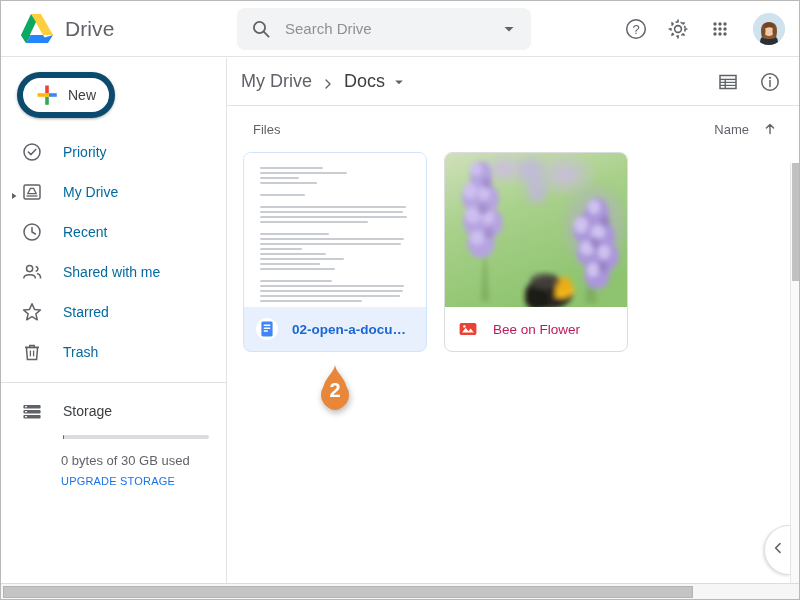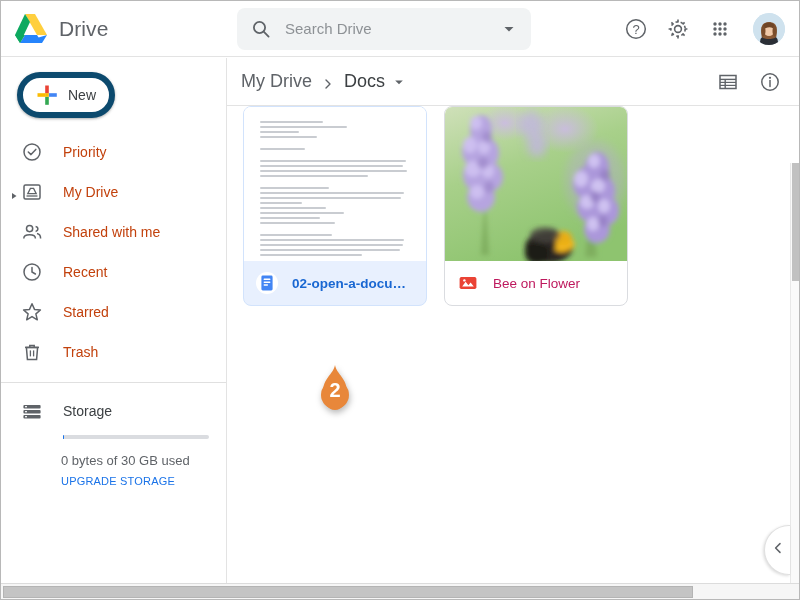--- a/index.html
+++ b/index.html
@@ -23,21 +23,21 @@
 
   
   .header {
     position: absolute; top: 0; left: 0;
     width: 798px; height: 56px;
     background: #ffffff;
     border-bottom: 1px solid #e3e3e3;
     display: flex; align-items: center;
   }
 
-  .brand { display: flex; align-items: center; width: 228px; padding-left: 10px; }
+  .brand { display: flex; align-items: center; width: 228px; padding-left: 16px; }
 
   .drive-logo { width: 38px; height: 34px; position: relative; margin-right: 10px; }
 
   .brand-title {
     font-size: 21px; color: #5f6368; letter-spacing: .1px;
   }
 
   .search-wrap {
     width: 294px; height: 42px;
     background: #f1f3f4; border-radius: 8px;
@@ -90,21 +90,21 @@
   .nav-item {
     height: 40px; display: flex; align-items: center;
     cursor: pointer; position: relative;
     padding-left: 20px;
   }
   .nav-expander {
     position: absolute; left: 8px; top: 50%; transform: translateY(-50%);
     width: 10px; height: 10px;
   }
   .nav-icon { width: 22px; height: 22px; flex: 0 0 22px; margin-right: 20px; }
-  .nav-label { font-size: 14px; color: #c2410c; }
+  .nav-label { font-size: 14px; color: #0369a1; }
 
   .sidebar-sep {
     margin: 10px 0 0 0; height: 1px; background: #e0e0e0; width: 225px;
   }
 
   .storage-head {
     height: 44px; display: flex; align-items: center; padding-left: 20px;
     margin-top: 6px; cursor: pointer;
   }
   .storage-icon { width: 22px; height: 22px; flex: 0 0 22px; margin-right: 20px; }
@@ -355,37 +355,37 @@
             <path d="M9.4 7.4 L12.6 7.4 L15.2 12.6 L6.8 12.6 Z" fill="none" stroke="#5f6368" stroke-width="1.3"></path>
             <line x1="5.5" y1="15" x2="16.5" y2="15" stroke="#5f6368" stroke-width="1.3"></line>
           </svg>
         </span>
         <span class="nav-label">My Drive</span>
       </div>
 
       <div class="nav-item">
         <span class="nav-icon">
           <svg viewBox="0 0 22 22" width="22" height="22">
+            <circle cx="11" cy="11" r="8" fill="none" stroke="#5f6368" stroke-width="1.5"></circle>
+            <path d="M11 6.4 L11 11 L14.4 13" fill="none" stroke="#5f6368" stroke-width="1.5" stroke-linecap="round"></path>
+          </svg>
+        </span>
+        <span class="nav-label">Recent</span>
+      </div>
+
+      <div class="nav-item">
+        <span class="nav-icon">
+          <svg viewBox="0 0 22 22" width="22" height="22">
             <circle cx="8.6" cy="7.6" r="3.1" fill="none" stroke="#5f6368" stroke-width="1.5"></circle>
             <path d="M2.8 17.4 C2.8 12.6 14.4 12.6 14.4 17.4" fill="none" stroke="#5f6368" stroke-width="1.5"></path>
             <path d="M14.6 5.4 C17.6 5.9 17.6 9.8 14.6 10.4" fill="none" stroke="#5f6368" stroke-width="1.5"></path>
             <path d="M16 12.6 C19.6 13.4 19.6 16.4 19.6 17.4" fill="none" stroke="#5f6368" stroke-width="1.5"></path>
           </svg>
         </span>
         <span class="nav-label">Shared with me</span>
-      </div>
-
-      <div class="nav-item">
-        <span class="nav-icon">
-          <svg viewBox="0 0 22 22" width="22" height="22">
-            <circle cx="11" cy="11" r="8" fill="none" stroke="#5f6368" stroke-width="1.5"></circle>
-            <path d="M11 6.4 L11 11 L14.4 13" fill="none" stroke="#5f6368" stroke-width="1.5" stroke-linecap="round"></path>
-          </svg>
-        </span>
-        <span class="nav-label">Recent</span>
       </div>
 
       <div class="nav-item">
         <span class="nav-icon">
           <svg viewBox="0 0 22 22" width="22" height="22">
             <path d="M11 2.8 L13.5 8.4 L19.4 9 L14.9 12.9 L16.3 18.8 L11 15.6 L5.7 18.8 L7.1 12.9 L2.6 9 L8.5 8.4 Z" fill="none" stroke="#5f6368" stroke-width="1.5" stroke-linejoin="round"></path>
           </svg>
         </span>
         <span class="nav-label">Starred</span>
       </div>
@@ -465,20 +465,31 @@
         <span class="ticon">
           <svg viewBox="0 0 22 22" width="22" height="22">
             <circle cx="11" cy="11" r="8.2" fill="none" stroke="#5f6368" stroke-width="1.5"></circle>
             <circle cx="11" cy="6.8" r="1.1" fill="#5f6368"></circle>
             <line x1="11" y1="9.6" x2="11" y2="15.4" stroke="#5f6368" stroke-width="1.5" stroke-linecap="round"></line>
           </svg>
         </span>
       </div>
     </div>
 
+    <div class="files-header">
+      <span class="files-title">Files</span>
+      <span class="sort-wrap">
+        <span class="sort-label">Name</span>
+        <span class="sort-arrow">
+          <svg viewBox="0 0 14 14" width="14" height="14">
+            <path d="M7 2.4 L7 11.6 M3.4 6 L7 2.4 L10.6 6" fill="none" stroke="#5f6368" stroke-width="1.4" stroke-linecap="round" stroke-linejoin="round"></path>
+          </svg>
+        </span>
+      </span>
+    </div>
 
     <div class="grid">
 
       <div class="card selected">
         <div class="thumb">
           <div class="doc-page">
             <div class="doc-line" style="width:42%"></div>
             <div class="doc-line" style="width:58%"></div>
             <div class="doc-line" style="width:26%"></div>
             <div class="doc-line" style="width:38%"></div>

